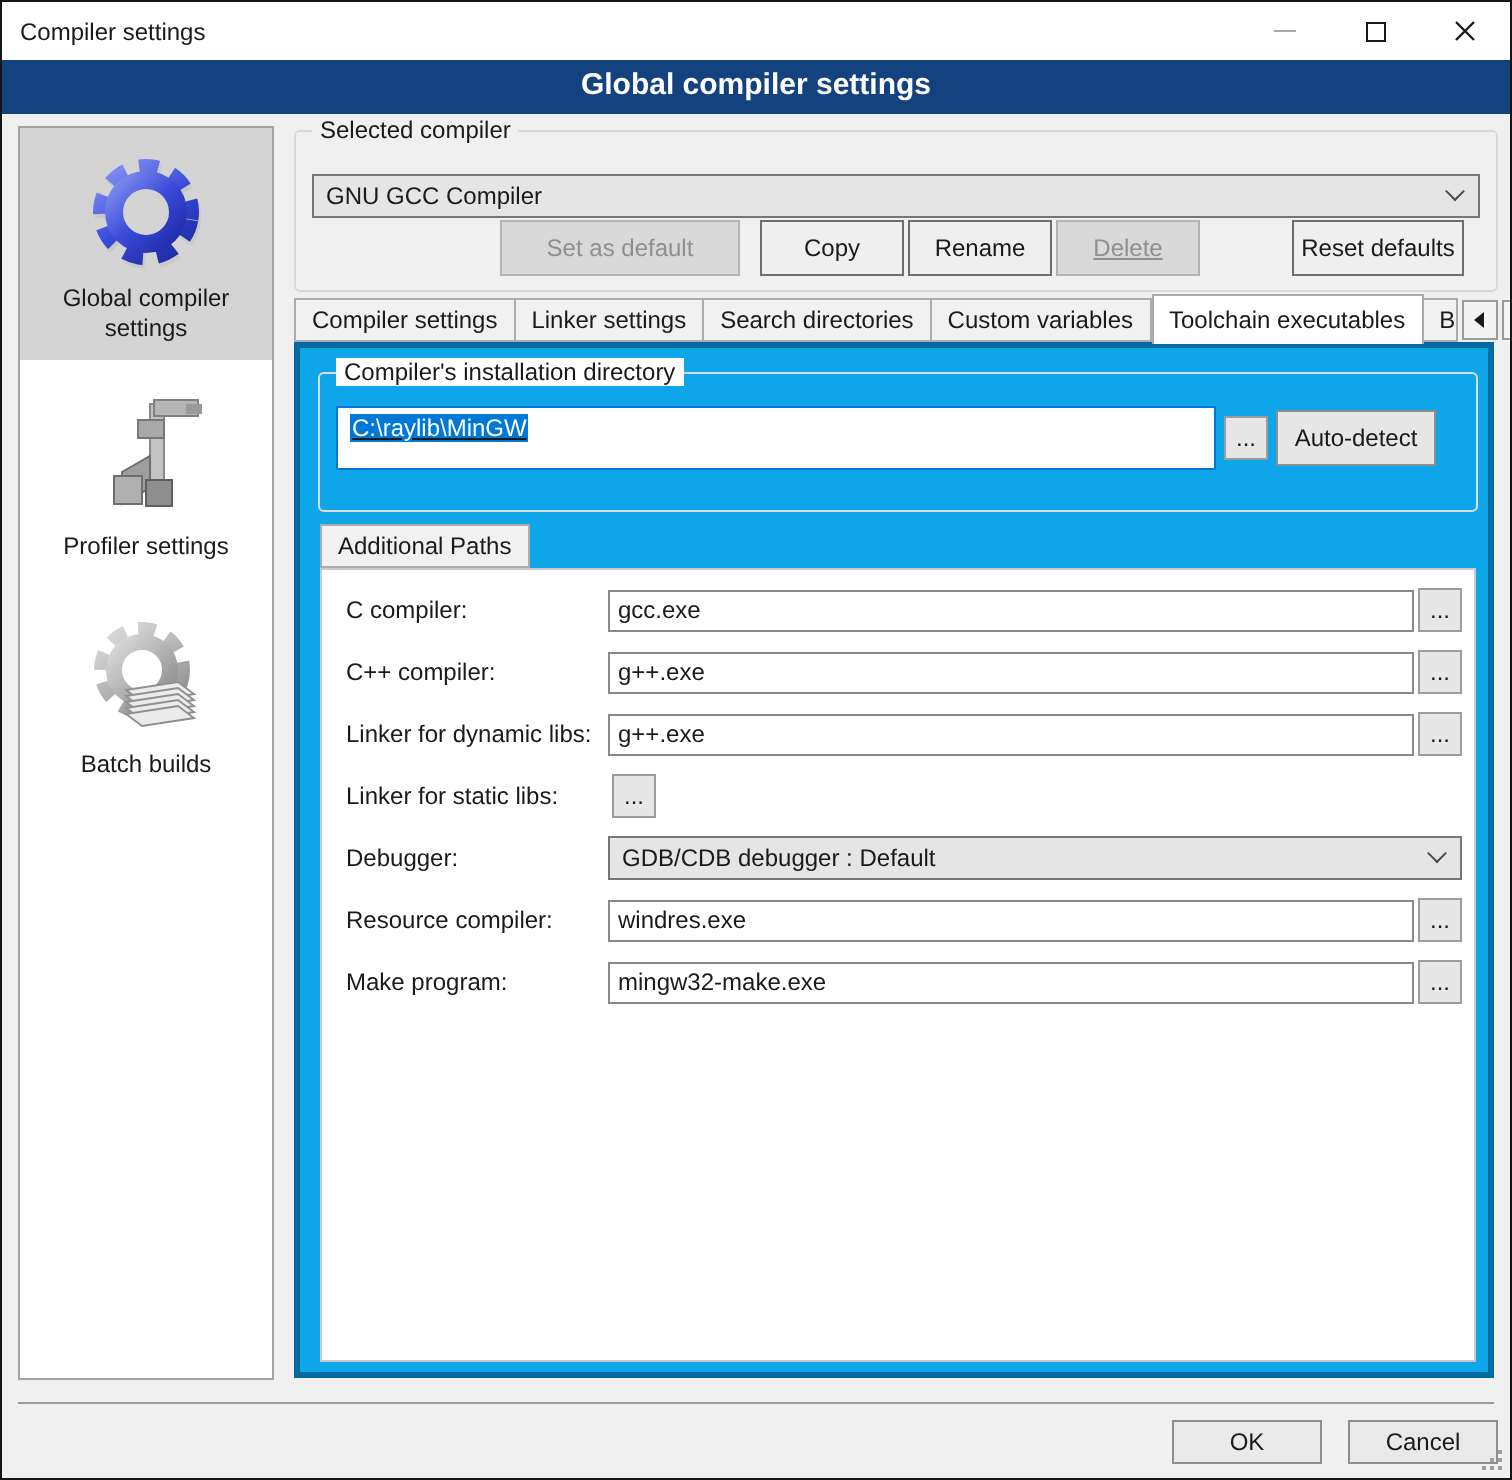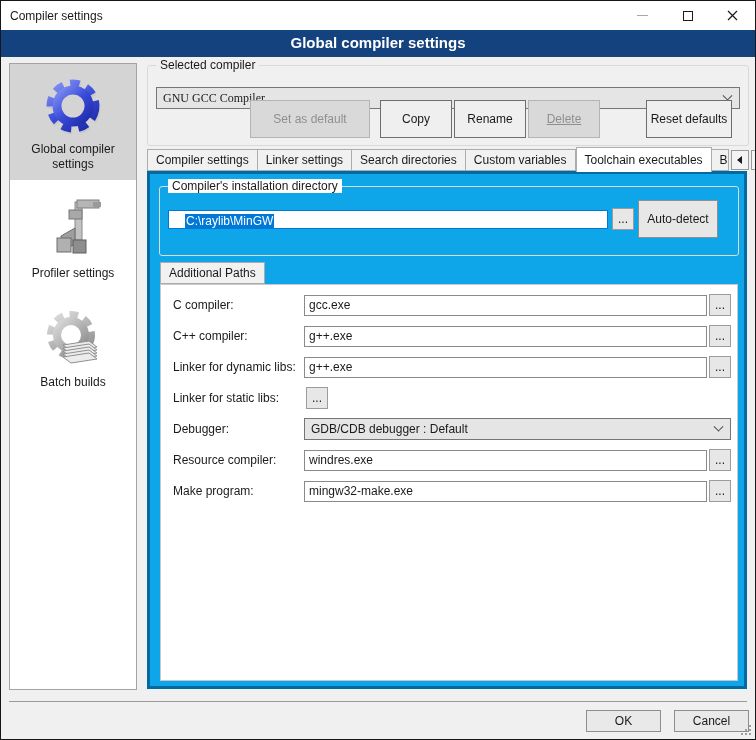--- a/index.html
+++ b/index.html
@@ -32,25 +32,25 @@
   .side-item + .side-item { margin-top:8px; }
 
   
   .groupbox { position:absolute; border:1px solid #D9D9D9; border-radius:3px; }
   .group-legend { position:absolute; top:-8px; left:8px; padding:0 4px; font-size:12px; }
   .g-compiler { left:146px; top:64px; width:602px; height:81px; }
   .g-compiler .group-legend { background:#F0F0F0; }
 
   .combo { display:flex; align-items:center; background:#E5E5E5; border:1px solid #767676;
            height:22px; padding:0 8px 0 6px; }
-  .combo-main { position:absolute; left:8px; right:8px; top:21px;font-family:Liberation Serif, serif; }
+  .combo-main { position:absolute; left:8px; right:8px; top:21px; }
   .combo .chev { margin-left:auto; width:7px; height:7px; border-right:1.6px solid #4A4A4A;
                  border-bottom:1.6px solid #4A4A4A; transform:rotate(45deg) translate(-2px,-2px); }
 
-  .btn { display:inline-flex; align-items:center; justify-content:center; height:38px;
+  .btn { display:inline-flex; align-items:center; justify-content:center; height:28px;
          background:#EFEFEF; border:1px solid #6E6E6E; font-size:12px; color:#1a1a1a; }
   .btn.disabled { background:#D9D9D9; border-color:#B4B4B4; color:#8F8F8F; }
   .btn-row { position:absolute; left:8px; right:16px; bottom:7px; display:flex; justify-content:flex-end; }
 
   
   .tabs-row { position:absolute; left:146px; top:148px; width:600px; height:22px; display:flex; z-index:4; }
   .tab { height:22px; padding:0 8px; line-height:21px; background:#F1F1F1;
          border:1px solid #ACACAC; border-left:none; white-space:nowrap; }
   .tab:first-child { border-left:1px solid #ACACAC; }
   .tab.active { background:#FFFFFF; margin-top:-2px; height:25px; line-height:25px;
@@ -63,22 +63,22 @@
   .tri-left { width:0; height:0; border-top:4px solid transparent; border-bottom:4px solid transparent;
               border-right:5px solid #1a1a1a; }
 
   
   .tab-panel { position:absolute; left:146px; top:170px; width:600px; height:518px;
                background:#0ea5e9; border:3px solid #0369a1; z-index:2; }
 
   .g-install { left:9px; top:12px; width:580px; height:70px; border-color:#DCDCDC; }
   .g-install .group-legend { background:#FFFFFF; }
   .dir-row { position:absolute; left:8px; right:8px; top:21px; height:22px; display:flex; align-items:center; }
-  .dir-input { flex:1; height:19px; border:1px solid #0078D7; background:#FFFFFF;
-               padding:0 16px; line-height:20px; overflow:hidden; white-space:nowrap; }
+  .dir-input { flex:1; height:32px; border:1px solid #0078D7; background:#FFFFFF;
+               padding:0 6px; line-height:20px; overflow:hidden; white-space:nowrap;text-decoration:underline; }
   .sel-text { background:#0078D7; color:#FFFFFF; padding:0 1px; }
   .browse-btn { width:22px; height:22px; margin-left:4px; background:#E7E7E7; border:1px solid #9C9C9C;
                 display:inline-flex; align-items:center; justify-content:center; line-height:10px; }
   .autodetect-btn { width:80px; margin-left:4px; margin-right:12px; background:#E7E7E7; border-color:#8E8E8E; }
   .note-line { position:absolute; left:8px; right:1px; top:47px; color:#A00000; font-size:11.5px;
                white-space:nowrap; overflow:hidden; }
 
   
   .inner-tabs { position:absolute; left:10px; top:88px; height:22px; display:flex; z-index:4; }
   .inner-panel { position:absolute; left:10px; top:110px; width:578px; height:397px;

